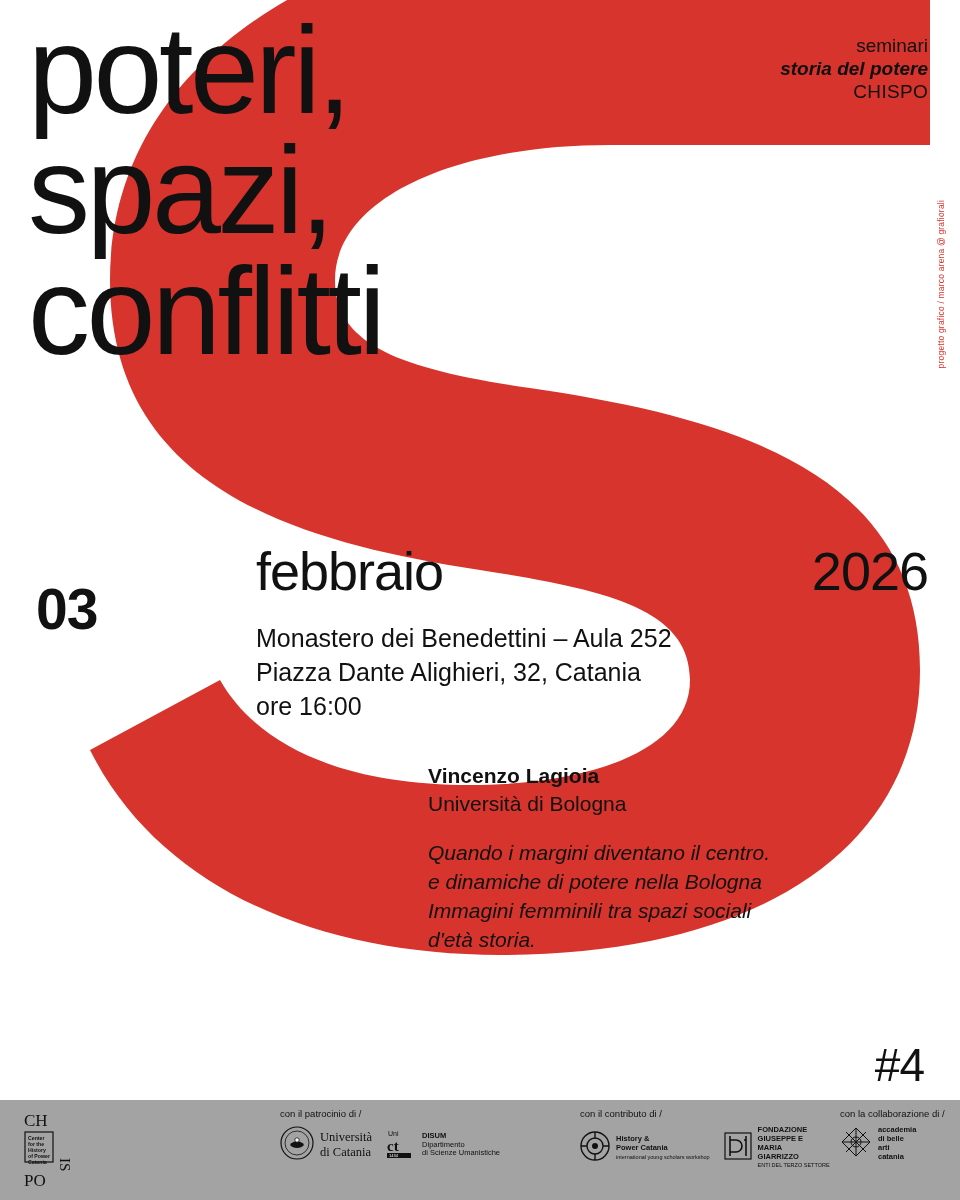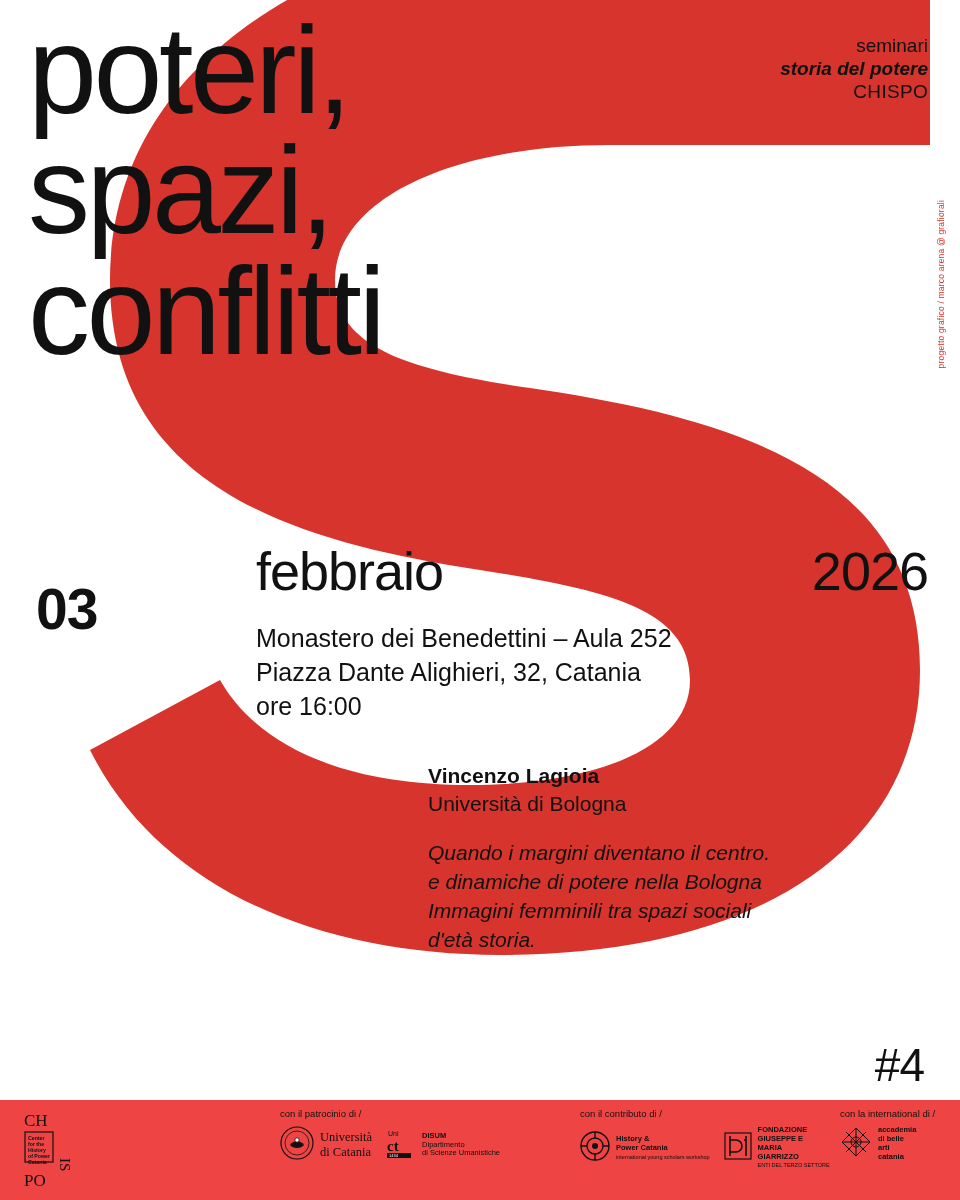--- a/index.html
+++ b/index.html
@@ -148,21 +148,21 @@
     letter-spacing: -1px;
   }
 
   
   .footer {
     position: absolute;
     left: 0;
     right: 0;
     bottom: 0;
     height: 100px;
-    background: #ef4444;
+    background: #a3a3a3;
     z-index: 7;
     padding-left: 10px;
   }
   .chispo-logo {
     position: absolute;
     left: 24px;
     bottom: 8px;
     width: 52px;
     height: 82px;
   }
@@ -355,21 +355,21 @@
               <span class="bold">GIUSEPPE E</span><br>
               <span class="bold">MARIA</span><br>
               <span class="bold">GIARRIZZO</span><br>
               <span class="tiny">ENTI DEL TERZO SETTORE</span>
             </span>
           </div>
         </div>
       </div>
 
       <div class="fgroup group-collaborazione">
-        <div class="ftitle">con la international di /</div>
+        <div class="ftitle">con la collaborazione di /</div>
         <div class="flogos">
           <div class="logo-unit">
             <span class="mark">
               <svg width="32" height="32" viewBox="0 0 32 32" xmlns="http://www.w3.org/2000/svg" aria-hidden="true">
                 <g stroke="#111" stroke-width="1" fill="none">
                   <path d="M16 2 30 16 16 30 2 16z"></path>
                   <path d="M16 2v28M2 16h28M6 6l20 20M26 6L6 26"></path>
                   <circle cx="16" cy="16" r="5"></circle>
                 </g>
               </svg>

